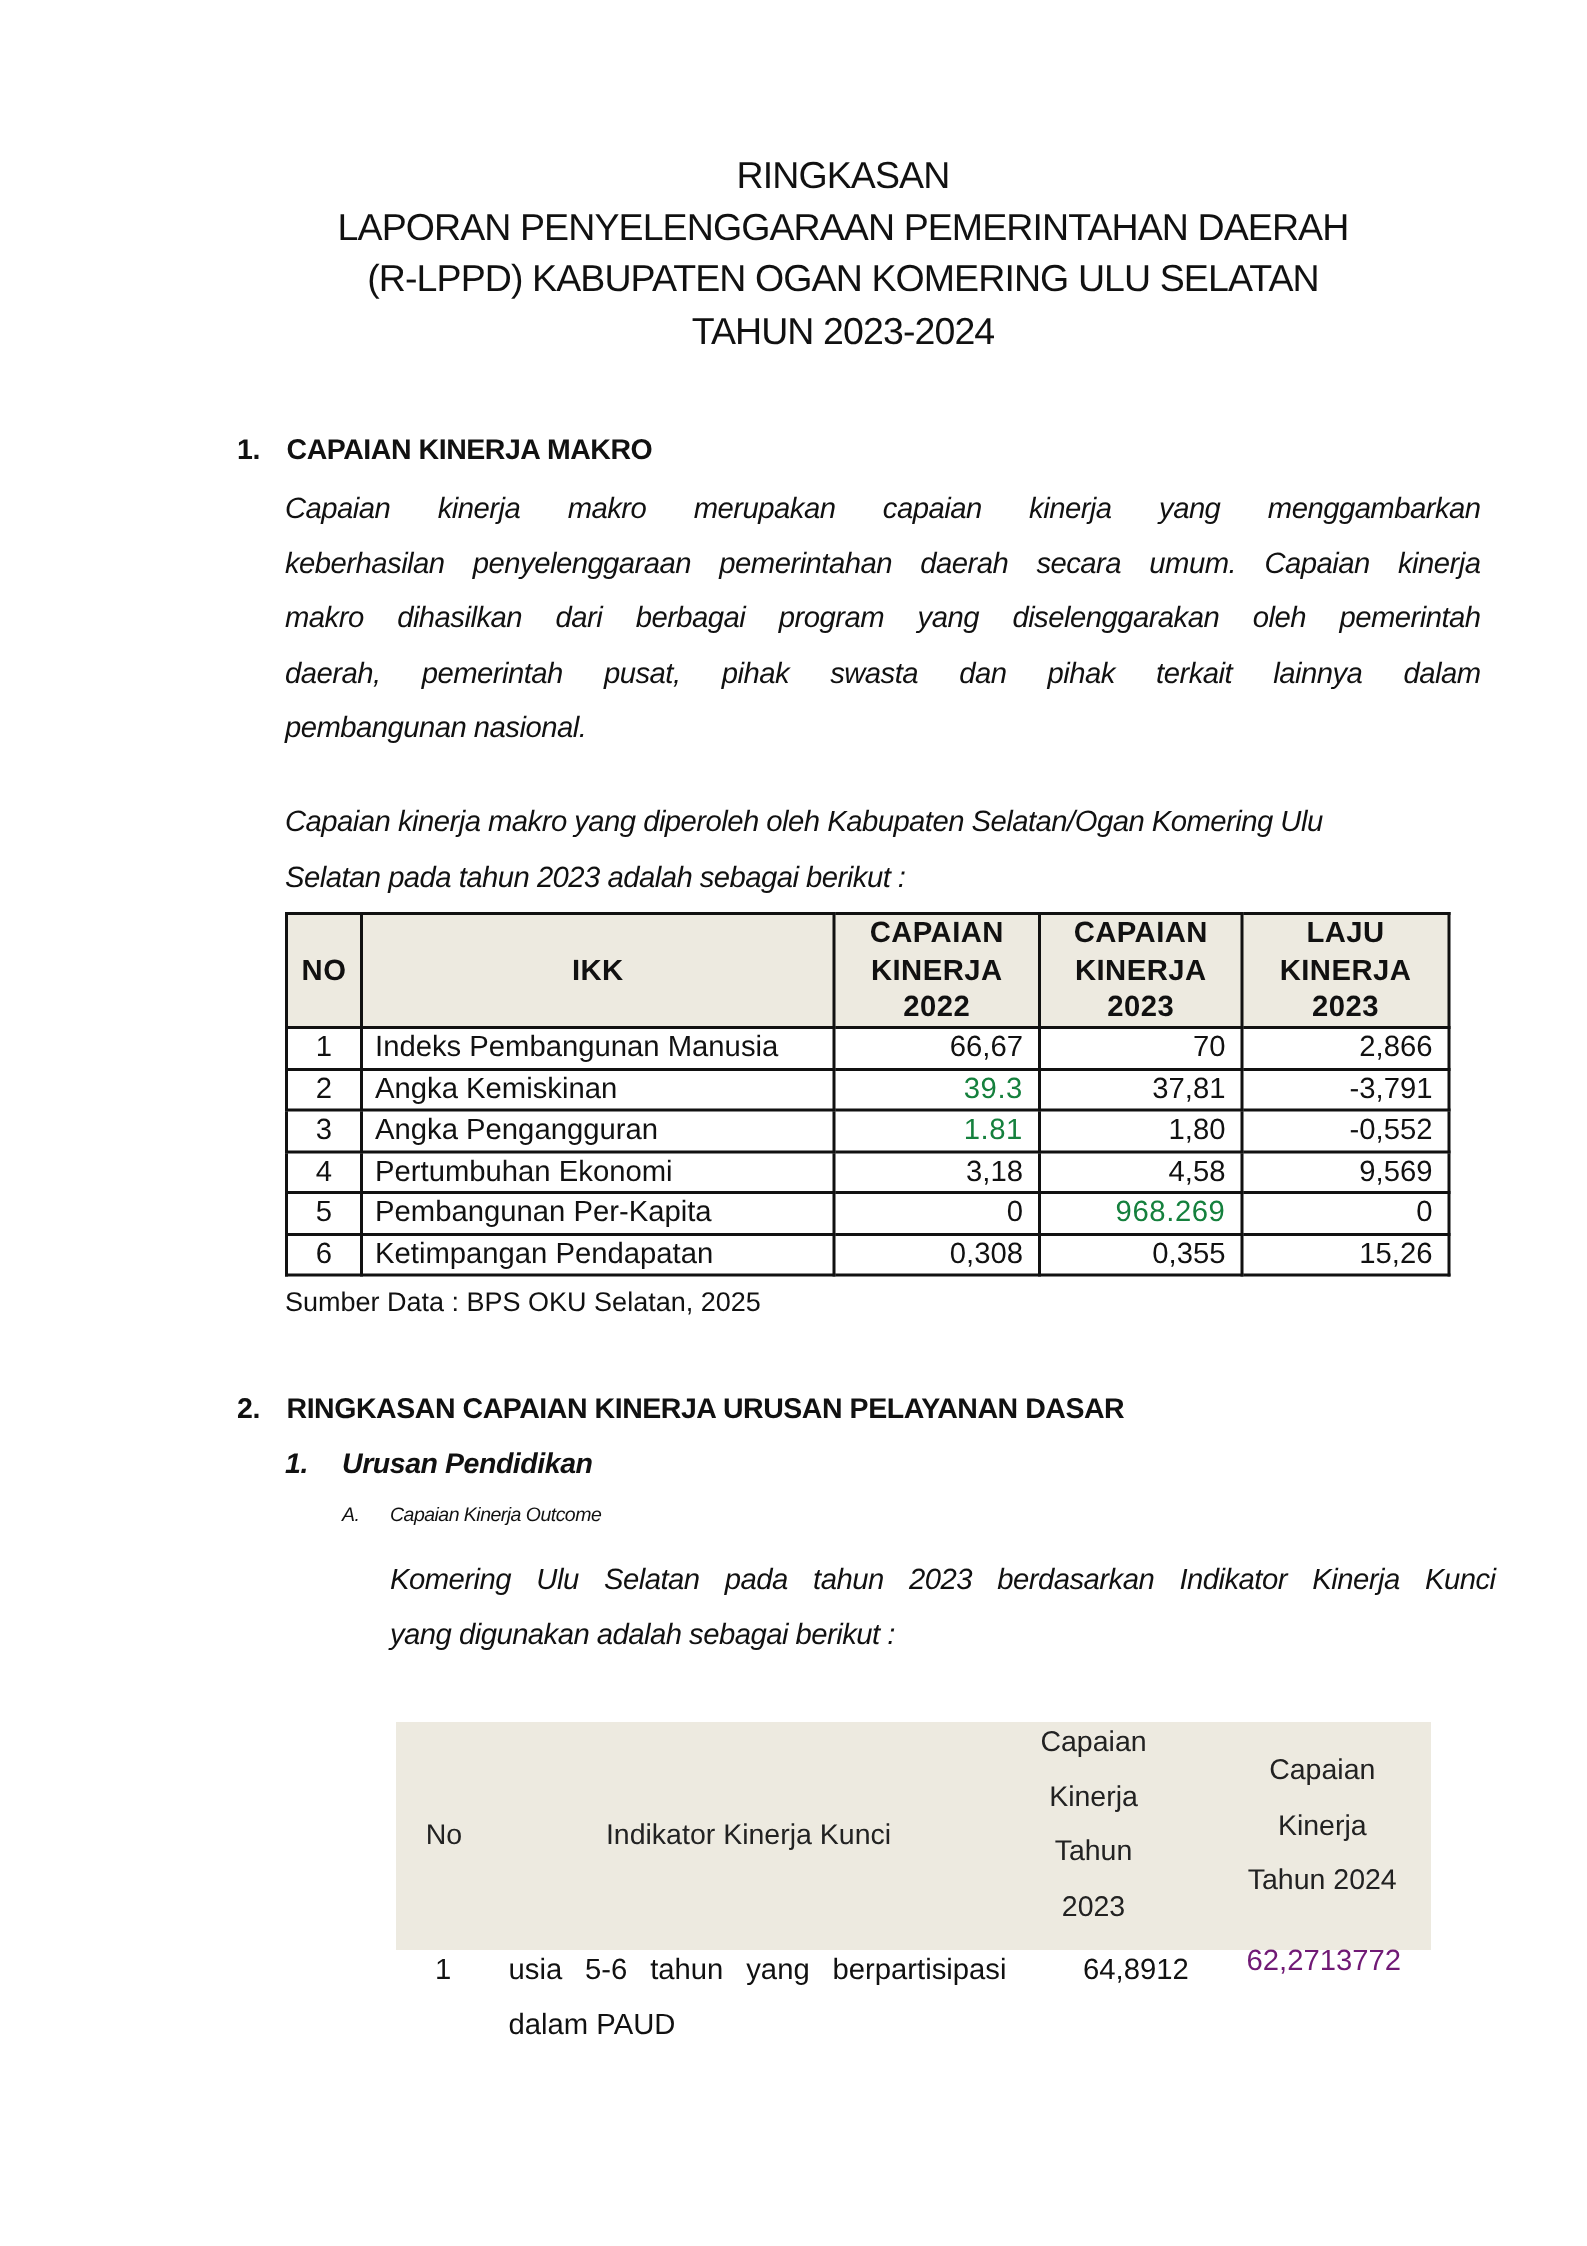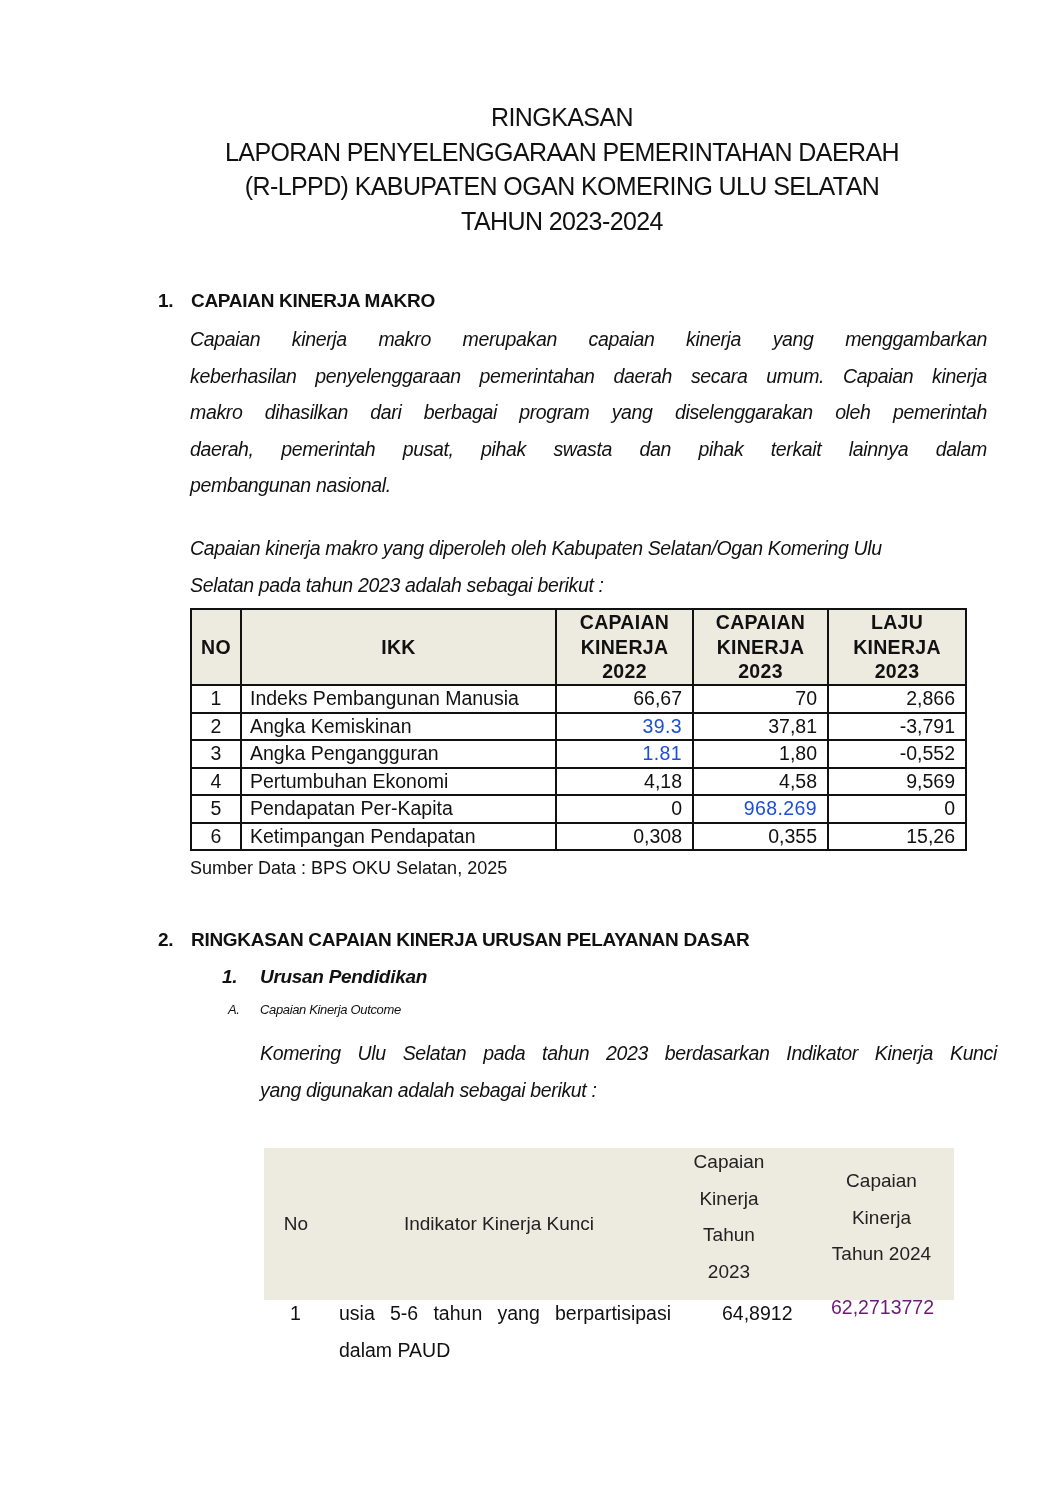--- a/index.html
+++ b/index.html
@@ -17,21 +17,21 @@
   .lline { display:block; white-space: nowrap; }
 
   table.t1 { border-collapse: collapse; position: absolute; left: 190px; top: 608px; width: 775px;
              font-size: 19.5px; table-layout: fixed; }
   table.t1 th, table.t1 td { border: 2px solid #111; padding: 0 8px; }
   table.t1 th { background: #edeae0; font-weight: bold; line-height: 24.5px; text-align: center;
                 height: 74px; padding: 0 4px; letter-spacing: 0.3px; }
   table.t1 td { height: 25.5px; line-height: 25px; }
   table.t1 td.no { text-align: center; }
   table.t1 td.num { text-align: right; padding-right: 10px; }
-  table.t1 td.light { color: #1d4ed8; font-weight: normal; letter-spacing: 0.4px; }
+  table.t1 td.light { color: #15803d; font-weight: normal; letter-spacing: 0.4px; }
   .source { left: 190px; top: 858px; font-size: 18px; }
 
   .t2head { position: absolute; left: 264px; top: 1148px; width: 690px; height: 152px; background: #edeae0; }
   .t2head .c { position: absolute; text-align: center; font-size: 19px; color: #222; line-height: 36.5px; }
   .t2row { position: absolute; font-size: 19.5px; line-height: 36.5px; color: #111; }
 </style>
 </head>
 <body>
 
 <div class="abs title-block" style="left:0;width:1124px;">
@@ -99,48 +99,48 @@
     <tr>
       <td class="no">3</td>
       <td>Angka Pengangguran</td>
       <td class="num light">1.81</td>
       <td class="num">1,80</td>
       <td class="num">-0,552</td>
     </tr>
     <tr>
       <td class="no">4</td>
       <td>Pertumbuhan Ekonomi</td>
-      <td class="num">4,18</td>
+      <td class="num">3,18</td>
       <td class="num">4,58</td>
       <td class="num">9,569</td>
     </tr>
     <tr>
       <td class="no">5</td>
-      <td>Pendapatan Per-Kapita</td>
+      <td>Pembangunan Per-Kapita</td>
       <td class="num">0</td>
       <td class="num light">968.269</td>
       <td class="num">0</td>
     </tr>
     <tr>
       <td class="no">6</td>
       <td>Ketimpangan Pendapatan</td>
       <td class="num">0,308</td>
       <td class="num">0,355</td>
       <td class="num">15,26</td>
     </tr>
   </tbody>
 </table>
 
 <div class="abs source">Sumber Data : BPS OKU Selatan, 2025</div>
 
 <div class="abs h1" style="left:158px; top:929px;">
   <span class="num">2.</span><span>RINGKASAN CAPAIAN KINERJA URUSAN PELAYANAN DASAR</span>
 </div>
 
-<div class="abs h1" style="left:190px; top:966px; font-style:italic;margin-left:32px;">
+<div class="abs h1" style="left:190px; top:966px; font-style:italic;">
   <span class="num" style="width:38px;">1.</span><span>Urusan Pendidikan</span>
 </div>
 
 <div class="abs" style="left:228px; top:1002px; font-size:13px; font-style:italic; letter-spacing:-0.35px; white-space:nowrap;">
   <span style="display:inline-block; width:32px;">A.</span><span>Capaian Kinerja Outcome</span>
 </div>
 
 <div class="abs para" style="left:260px; top:1035px; width:737px;">
   <span class="jline">Komering Ulu Selatan pada tahun 2023 berdasarkan Indikator Kinerja Kunci</span>
   <span class="lline">yang digunakan adalah sebagai berikut :</span>

